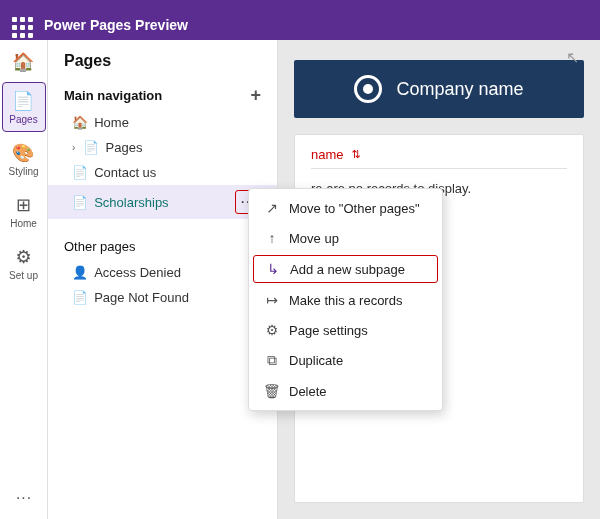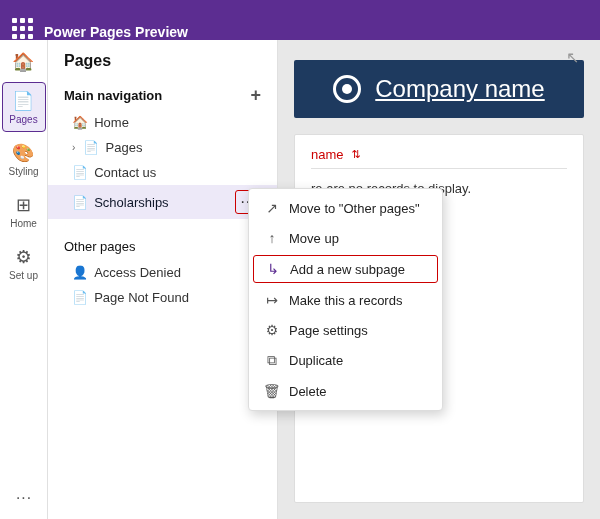--- a/index.html
+++ b/index.html
@@ -3,22 +3,22 @@
   <meta charset="utf-8">
   <style>
     * { box-sizing: border-box; margin: 0; padding: 0; }
     body { font-family: 'Segoe UI', sans-serif; font-size: 13px; background: #f3f3f3; width: 600px; height: 519px; overflow: hidden; }
 
     
     .topbar {
       background: #5c2d91;
       height: 40px;
       display: flex;
-      align-items: flex-end;
-      padding: 0 12px;
+      align-items: flex-start;
+      padding: 17px 12px;
       gap: 10px;
     }
     .topbar-grid {
       display: grid;
       grid-template-columns: repeat(3,6px);
       grid-template-rows: repeat(3,6px);
       gap: 2px;
     }
     .topbar-grid span {
       display: block;
@@ -246,23 +246,22 @@
       justify-content: center;
     }
     .preview-logo-inner {
       width: 10px;
       height: 10px;
       border-radius: 50%;
       background: #fff;
     }
     .preview-company-name {
       color: #fff;
-      font-size: 24px;
+      font-size: 18px;
       font-weight: 300;
-      text-decoration: underline;
     }
     .preview-content {
       margin: 16px;
       background: #fff;
       border: 1px solid #ddd;
       border-radius: 2px;
       padding: 12px 16px;
       flex: 1;
     }
     .preview-field-row {
@@ -363,21 +362,21 @@
       <span>Pages</span>
     </div>
 
     <div class="nav-item">
       <span class="page-icon">📄</span>
       <span>Contact us</span>
     </div>
 
     <div class="nav-item selected-item">
       <span class="page-icon" style="color:#5c2d91;">📄</span>
-      <span style="color:#0f172a;">Scholarships</span>
+      <span style="color:#0f766e;">Scholarships</span>
       <button class="dots-btn">···</button>
     </div>
 
     <div class="other-pages-section">
       <div class="other-pages-title">Other pages</div>
       <div class="other-nav-item">
         <span class="page-icon">👤</span>
         <span>Access Denied</span>
       </div>
       <div class="other-nav-item">

